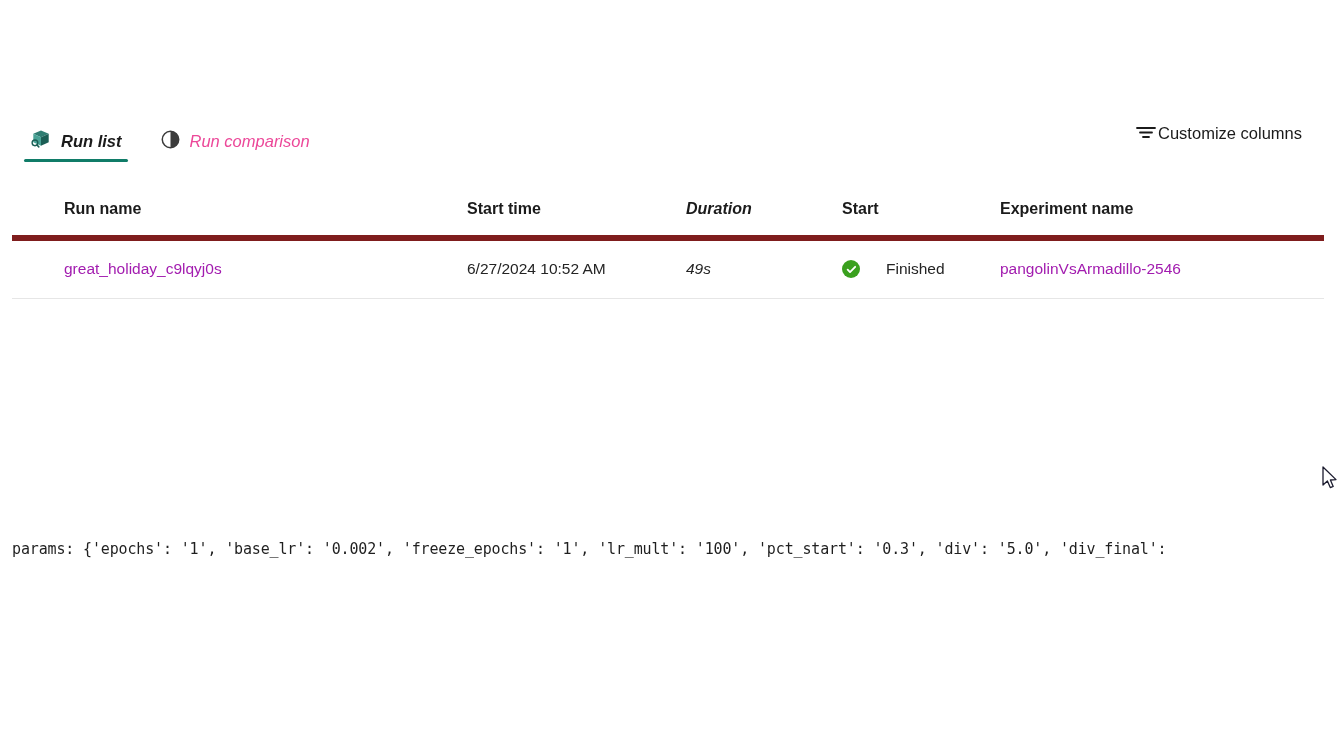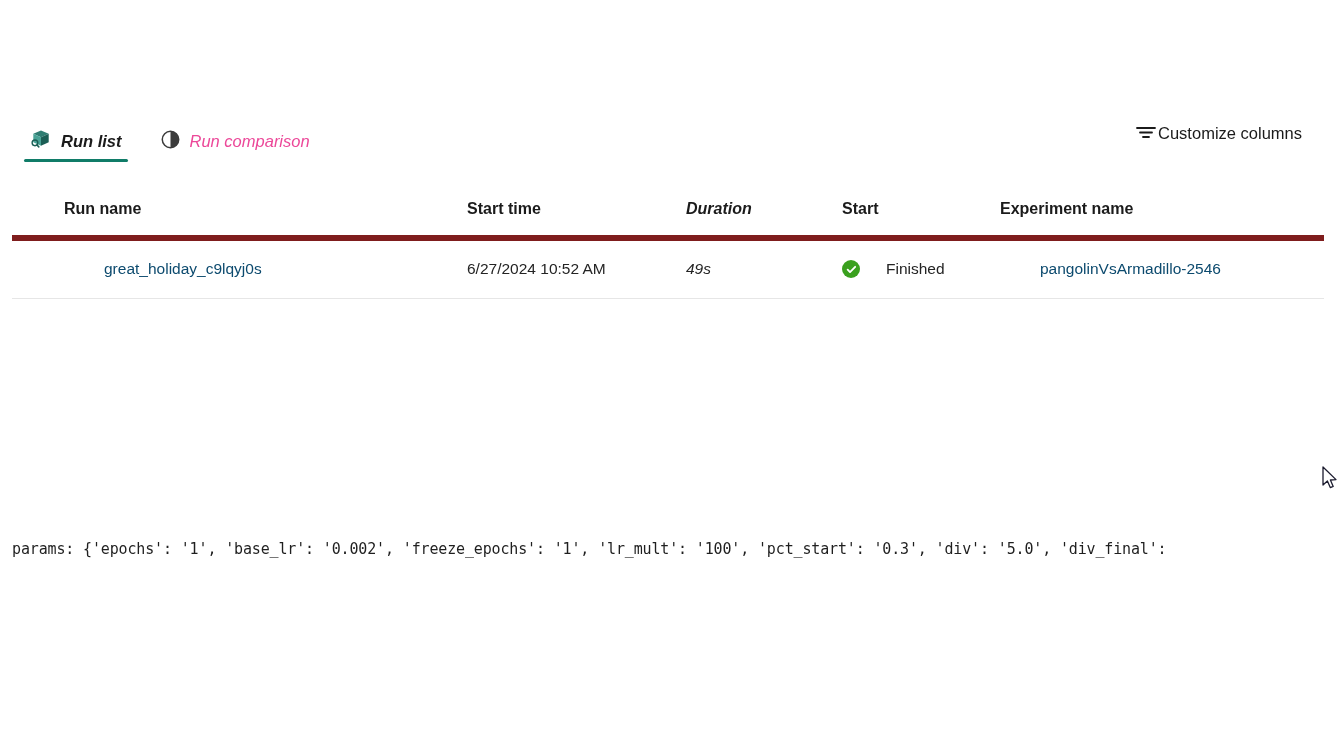--- a/index.html
+++ b/index.html
@@ -61,21 +61,21 @@
   .runs td {
     text-align: left; font-size: 15.5px; color: #242424;
     padding: 19px 0 20px 0; border-bottom: 1px solid #e6e6e6;
     white-space: nowrap;
   }
   .runs .col-run   { width: 455px; padding-left: 52px; }
   .runs .col-start { width: 219px; }
   .runs .col-dur   { width: 156px; font-style: italic; }
   .runs .col-stat  { width: 158px; }
   .runs .col-exp   { width: auto; }
-  .link { color: #0c4a6e; text-decoration: none; cursor: pointer; margin-left: 40px; }
+  .link { color: #a21caf; text-decoration: none; cursor: pointer; }
   .status-cell { display: flex; align-items: center; gap: 26px; }
   .check-badge {
     width: 18px; height: 18px; border-radius: 50%; background: #3aa01e;
     display: inline-flex; align-items: center; justify-content: center; flex: none;
   }
   .check-badge svg { display: block; }
 
   
   .console {
     position: absolute; left: 12px; top: 497px; width: 1330px;

